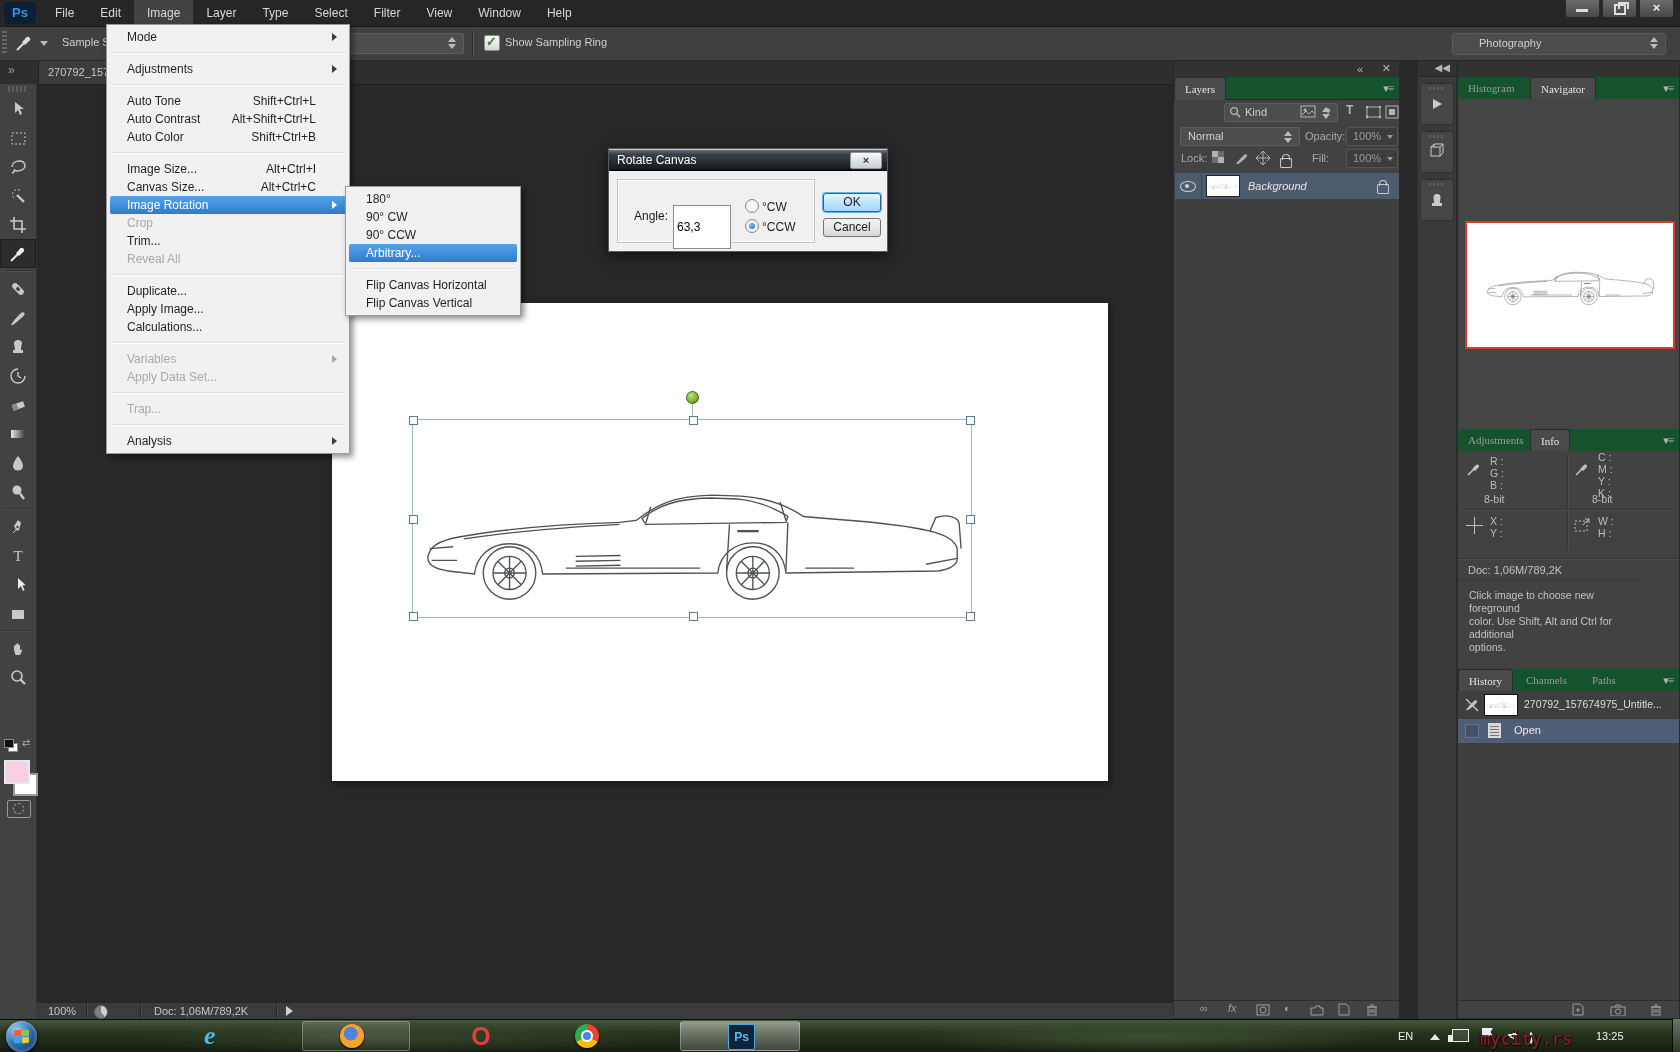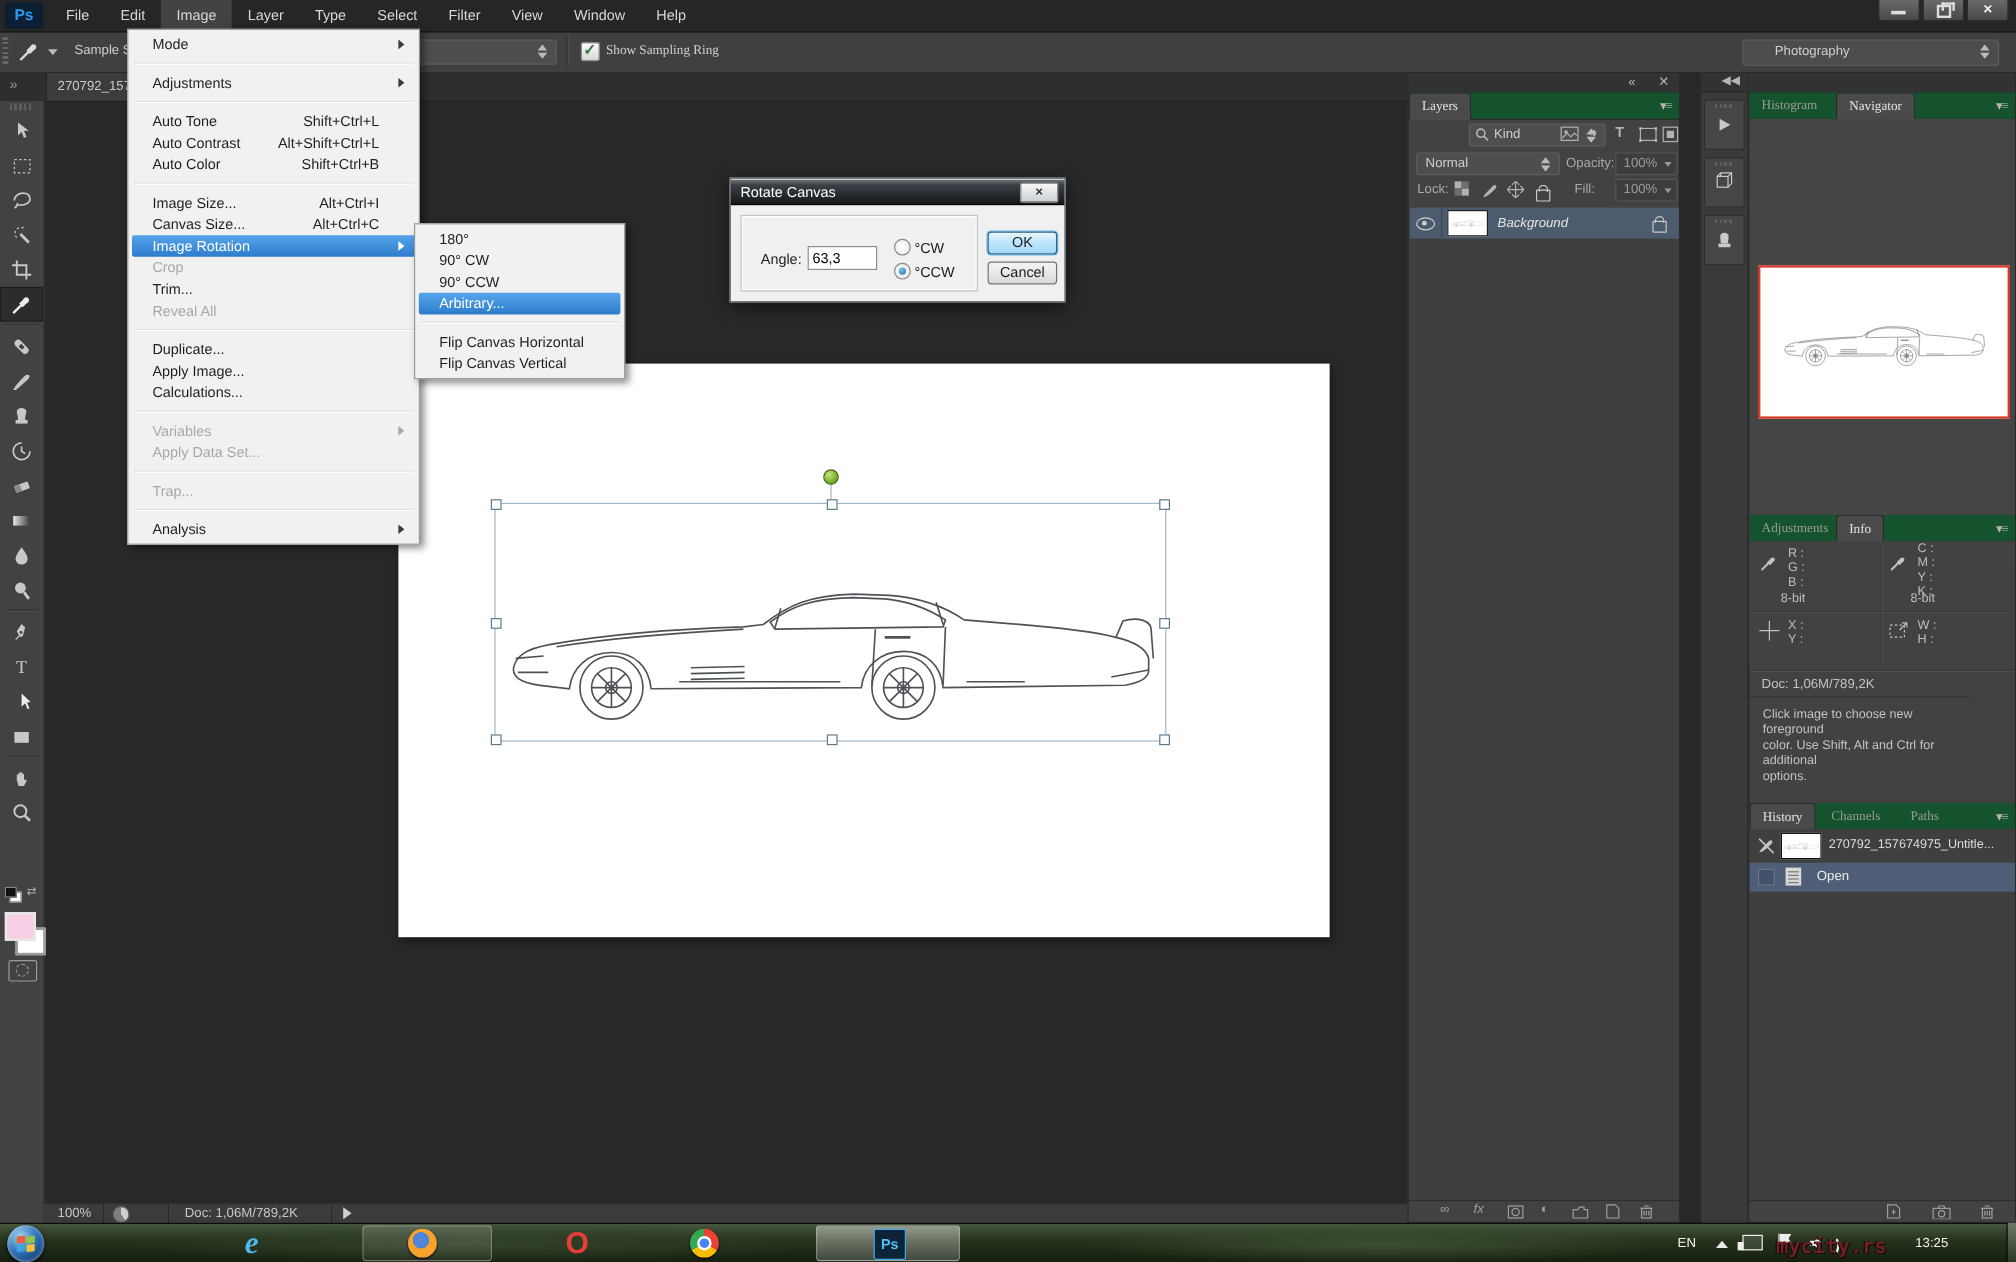--- a/index.html
+++ b/index.html
@@ -31,21 +31,21 @@
          border:1px solid #5e5e5e;border-radius:2px;}
   #ob-dd span.frag{position:absolute;left:128px;top:3px;}
   .updn{position:absolute;right:6px;top:2px;width:9px;height:14px;}
   .updn:before,.updn:after{content:"";position:absolute;left:0;border-left:4px solid transparent;border-right:4px solid transparent;}
   .updn:before{top:1px;border-bottom:5px solid #bbb;}
   .updn:after{bottom:1px;border-top:5px solid #bbb;}
   #ob-sep{position:absolute;left:472px;top:4px;width:1px;height:26px;background:#2e2e2e;border-right:1px solid #555;}
   #ob-check{position:absolute;left:484px;top:9px;width:14px;height:14px;background:linear-gradient(#fdfdfd,#d7d7d7);
             border:1px solid #8a8a8a;border-radius:2px;}
   #ob-check:after{content:"\2713";position:absolute;left:1px;top:-2px;color:#3a7a3a;font-size:13px;font-weight:bold;}
-  #ob-checklabel{position:absolute;left:505px;top:10px;font-family:Liberation Serif, serif;}
+  #ob-checklabel{position:absolute;left:505px;top:10px;}
   #workspace{position:absolute;left:1452px;top:7px;width:212px;height:20px;background:#4c4c4c;
              border:1px solid #5c5c5c;border-radius:3px;}
   #workspace span.lbl{position:absolute;left:26px;top:3px;}
   
   #main{position:absolute;left:0;top:60px;width:1680px;height:959px;background:#282828;}
   
   #tabrow{position:absolute;left:0;top:0;width:1173px;height:24px;background:#2e2e2e;border-bottom:1px solid #1f1f1f;}
   #tabrow .dbl:before{content:"\00bb";color:#999;font-size:12px;position:absolute;left:8px;top:3px;}
   #doctab{position:absolute;left:38px;top:0;width:180px;height:24px;background:#3c3c3c;border-left:1px solid #222;
           border-right:1px solid #222;color:#c9c9c9;font-size:11px;line-height:24px;padding-left:9px;box-sizing:border-box;
@@ -97,21 +97,21 @@
   #rotate-dialog{position:absolute;left:608px;top:148px;width:278px;height:102px;background:#f0f0f0;
                  border:1px solid #565b60;box-shadow:0 4px 14px rgba(0,0,0,.6);z-index:95;font-size:12px;color:#1c1c1c;}
   #dlg-title{position:absolute;left:0;top:0;width:100%;height:22px;box-sizing:border-box;
              background:linear-gradient(#767e85 0%,#3a4046 25%,#15181b 100%);border-bottom:1px solid #000;
              box-shadow:inset 0 1px 0 #c9ced2;color:#fff;line-height:22px;padding-left:8px;}
   #dlg-close{position:absolute;right:5px;top:3px;width:30px;height:15px;background:linear-gradient(#f8f9fa,#cbd0d3);
              border:1px solid #8f959a;border-radius:2px;text-align:center;line-height:14px;color:#333;font-size:11px;font-weight:bold;}
   #dlg-group{position:absolute;left:8px;top:30px;width:196px;height:62px;border:1px solid #c0c6ca;box-shadow:inset 0 0 0 1px #fff;}
   #dlg-anglelabel{position:absolute;left:25px;top:60px;}
   #dlg-input{position:absolute;left:64px;top:56px;width:50px;height:18px;border:1px solid #8a8f94;background:#fff;
-             font-family:"Liberation Sans",sans-serif;font-size:12px;padding:0 3px;}
+             font-family:"Liberation Sans",sans-serif;font-size:12px;padding:12px 3px;}
   .radio{position:absolute;width:12px;height:12px;border:1px solid #8a8a8a;border-radius:50%;background:radial-gradient(#fff,#e8e8e8);}
   .radio.on:after{content:"";position:absolute;left:3px;top:3px;width:6px;height:6px;border-radius:50%;
                   background:radial-gradient(circle at 35% 30%,#7ec4ec,#1f6fb3);}
   #dlg-cwlabel{position:absolute;left:153px;top:51px;}
   #dlg-ccwlabel{position:absolute;left:153px;top:71px;}
   .dlgbtn{position:absolute;left:214px;width:58px;height:19px;box-sizing:border-box;text-align:center;line-height:17px;font-size:12px;}
   #dlg-ok{top:44px;background:linear-gradient(#eaf6fd,#bee6fd 45%,#a6d9f4);border:1px solid #2c628b;
           box-shadow:0 0 0 1px #5fb8ea;border-radius:3px;}
   #dlg-cancel{top:69px;background:linear-gradient(#f4f4f4,#e9e9e9 45%,#d8d8d8);border:1px solid #747474;border-radius:3px;}
   

